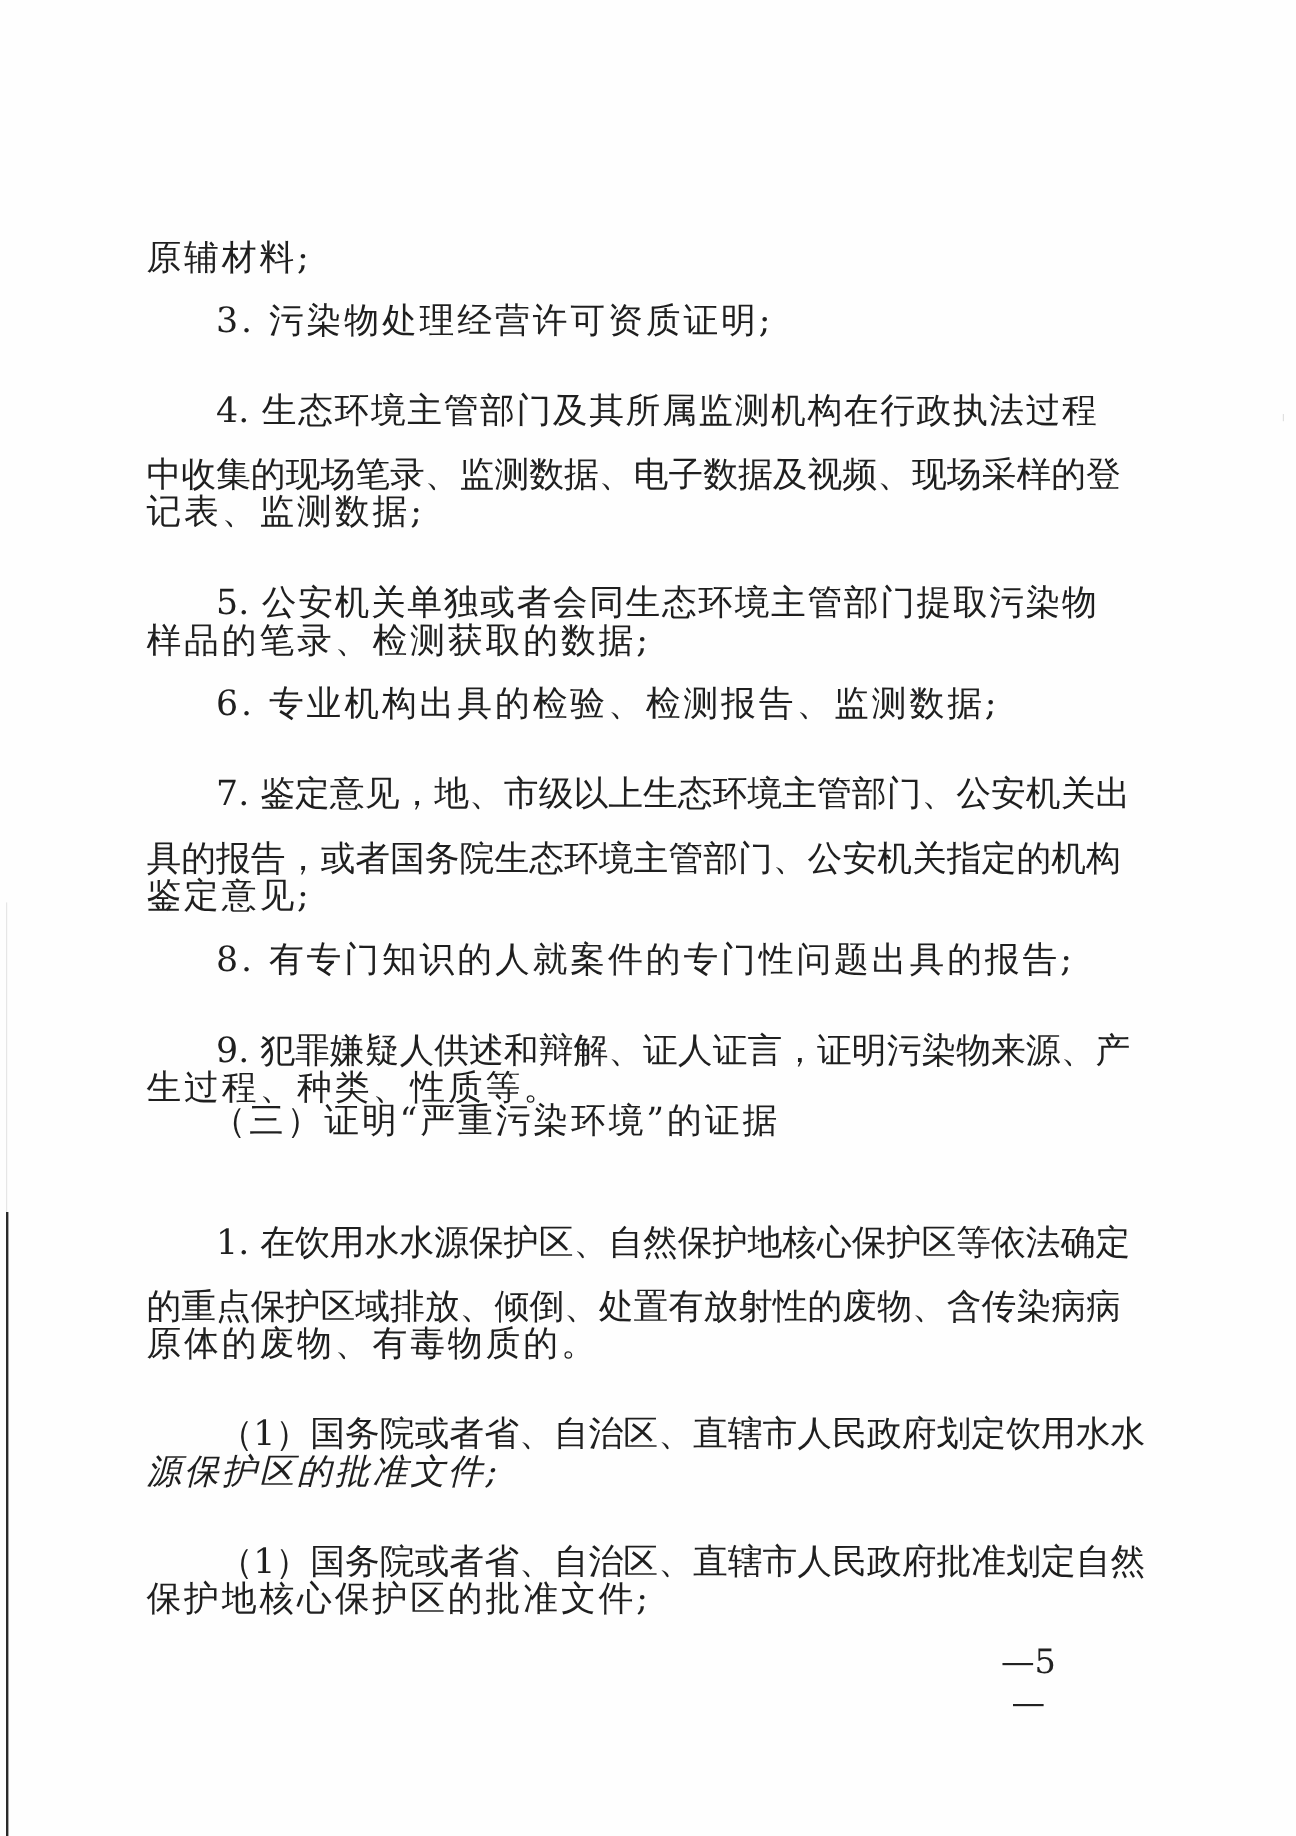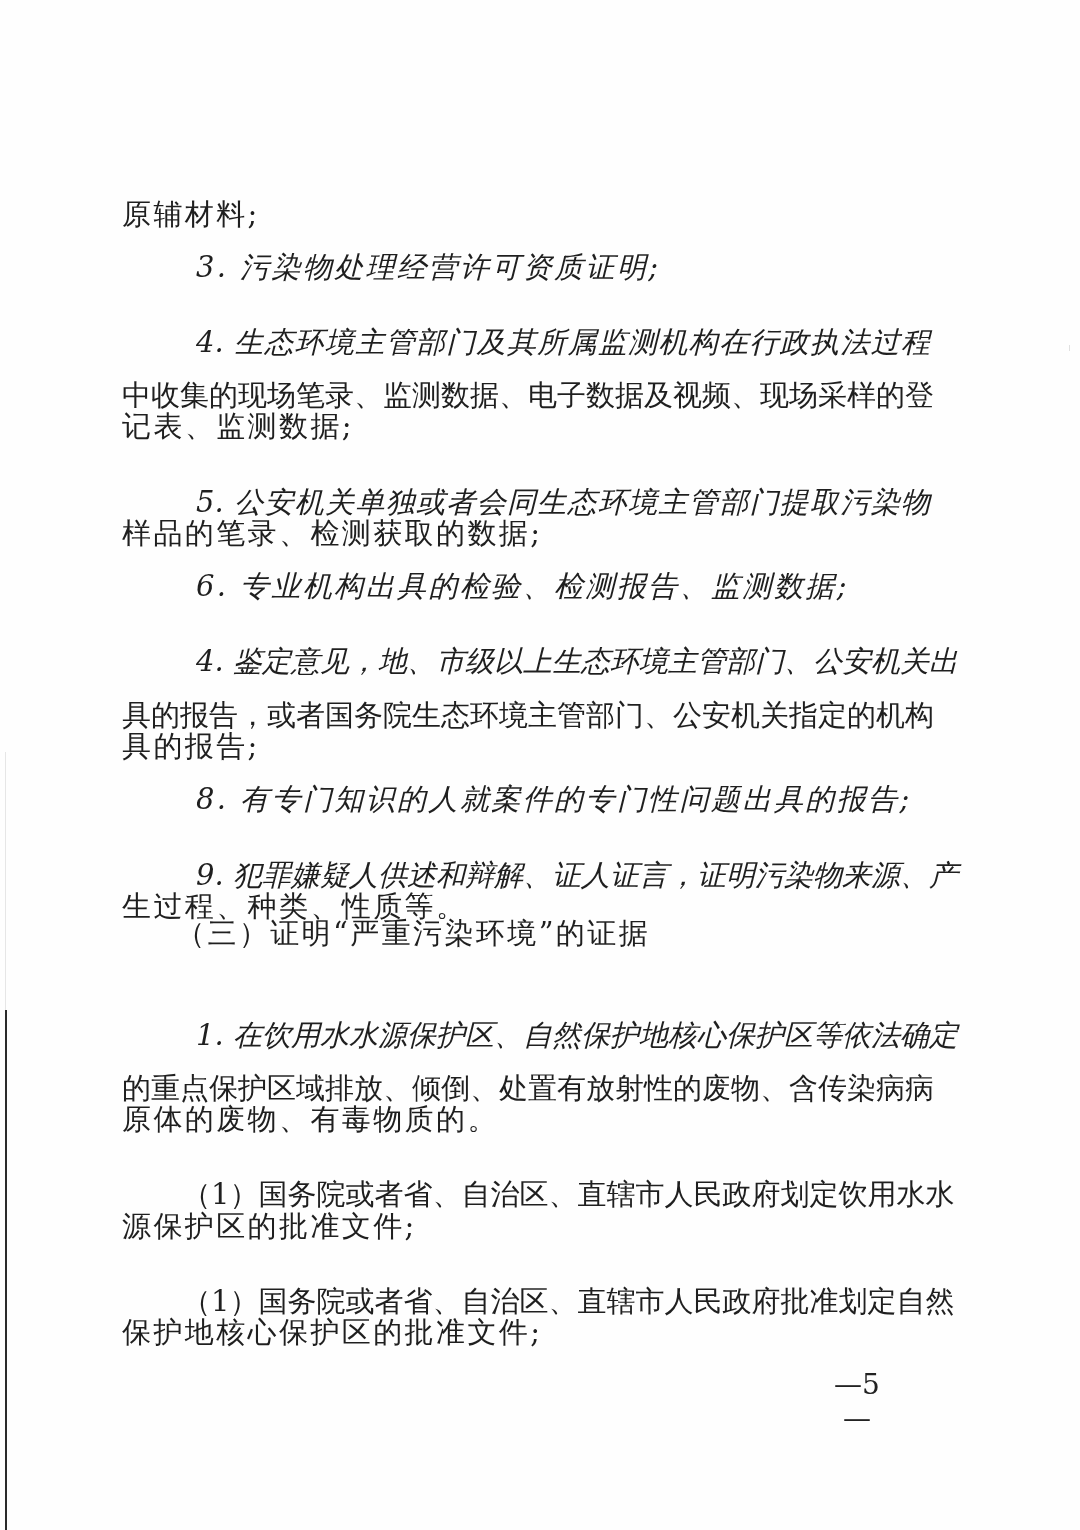--- a/index.html
+++ b/index.html
@@ -32,23 +32,22 @@
       white-space: nowrap;
       letter-spacing: 2.4px;
     }
     .line.justify {
       text-align: justify;
       text-align-last: justify;
       letter-spacing: 0;
       margin-top: 22px;
     }
     .line.indent {
-      left: 196px;
+      left: 180px;
       width: 734px;
-      font-style: italic;
     }
     .line.indent-num {
       left: 182px;
       width: 732px;
     }
     .page-number {
       position: absolute;
       left: 822px;
       top: 1368px;
       width: 70px;
@@ -100,36 +99,36 @@
 
     <div class="line indent justify" style="top:302px;">4. 生态环境主管部门及其所属监测机构在行政执法过程</div>
     <div class="line justify" style="top:355px;">中收集的现场笔录、监测数据、电子数据及视频、现场采样的登</div>
     <div class="line" style="top:408px;">记表、监测数据;</div>
 
     <div class="line indent justify" style="top:462px;">5. 公安机关单独或者会同生态环境主管部门提取污染物</div>
     <div class="line" style="top:515px;">样品的笔录、检测获取的数据;</div>
 
     <div class="line indent" style="top:568px;">6. 专业机构出具的检验、检测报告、监测数据;</div>
 
-    <div class="line indent justify" style="top:621px;">4. 鉴定意见，地、市级以上生态环境主管部门、公安机关出</div>
+    <div class="line indent justify" style="top:621px;">7. 鉴定意见，地、市级以上生态环境主管部门、公安机关出</div>
     <div class="line justify" style="top:675px;">具的报告，或者国务院生态环境主管部门、公安机关指定的机构</div>
-    <div class="line" style="top:728px;">具的报告;</div>
+    <div class="line" style="top:728px;">鉴定意见;</div>
 
     <div class="line indent" style="top:781px;">8. 有专门知识的人就案件的专门性问题出具的报告;</div>
 
     <div class="line indent justify" style="top:835px;">9. 犯罪嫌疑人供述和辩解、证人证言，证明污染物来源、产</div>
     <div class="line" style="top:888px;">生过程、种类、性质等。</div>
 
     <div class="line indent-num" style="top:915px; left:176px;">（三）证明“严重污染环境”的证据</div>
 
     <div class="line indent justify" style="top:995px;">1. 在饮用水水源保护区、自然保护地核心保护区等依法确定</div>
     <div class="line justify" style="top:1048px;">的重点保护区域排放、倾倒、处置有放射性的废物、含传染病病</div>
     <div class="line" style="top:1101px;">原体的废物、有毒物质的。</div>
 
     <div class="line indent-num justify" style="top:1154px;">（1）国务院或者省、自治区、直辖市人民政府划定饮用水水</div>
-    <div class="line" style="top:1208px;">源保护区的批准文件;</div>
+    <div class="line" style="top:1208px;font-style:italic;">源保护区的批准文件;</div>
 
     <div class="line indent-num justify" style="top:1261px;">（1）国务院或者省、自治区、直辖市人民政府批准划定自然</div>
     <div class="line" style="top:1314px;">保护地核心保护区的批准文件;</div>
   </div>
 
   <div class="page-number">—5—</div>
 </div>
 
 </body></html>

